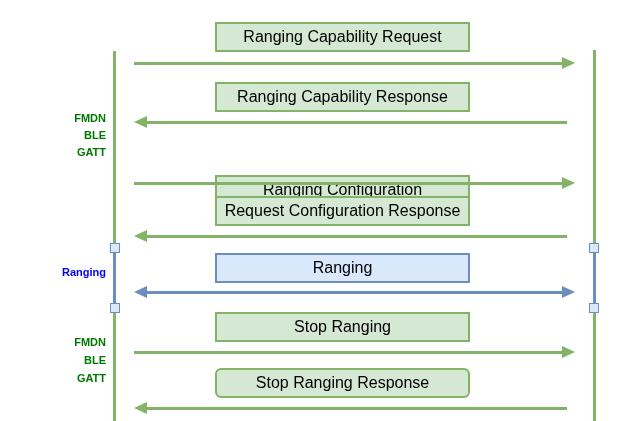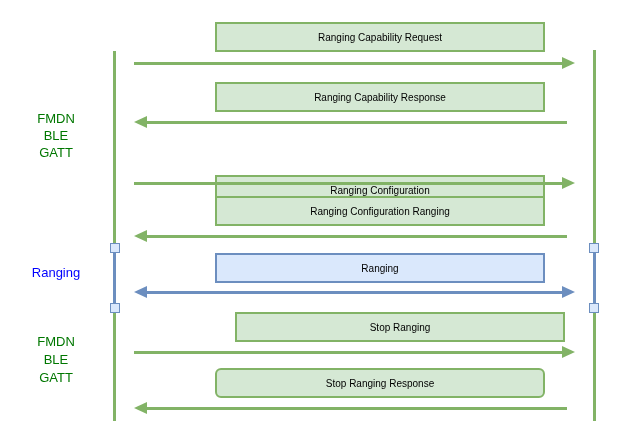--- a/index.html
+++ b/index.html
@@ -3,24 +3,24 @@
 <meta charset="utf-8">
 <style>
   html,body { margin:0; padding:0; background:#ffffff; }
   .canvas {
     position:relative; width:630px; height:421px;
     background:#ffffff; overflow:hidden;
     font-family:"Liberation Sans", sans-serif;
   }
   
   .box {
-    position:absolute; left:215px; width:330px; height:30px;
+    position:absolute; left:215px; width:255px; height:30px;
     box-sizing:border-box; border:2px solid #82b366; background:#d5e8d4;
     display:flex; align-items:center; justify-content:center;
-    font-size:10px; color:#000000; white-space:nowrap;
+    font-size:16px; color:#000000; white-space:nowrap;
   }
   .box.blue { border-color:#6c8ebf; background:#dae8fc; }
   
   .msg-arrow { position:absolute; left:134px; width:441px; height:13px; }
   .msg-arrow .line { position:absolute; top:5px; height:3px; background:#82b366; }
   .msg-arrow.right .line { left:0; right:11px; }
   .msg-arrow.left  .line { left:11px; right:8px; }
   .msg-arrow.both  .line { left:11px; right:11px; }
   .msg-arrow.blue .line { background:#6c8ebf; }
   .head { position:absolute; width:0; height:0; top:0;
@@ -31,22 +31,22 @@
   .msg-arrow.blue .head.l { border-right-color:#6c8ebf; }
   
   .lifeline { position:absolute; width:3px; background:#82b366; }
   .lifeline.blue-seg { background:#6c8ebf; }
   .act-square {
     position:absolute; width:10px; height:10px; box-sizing:border-box;
     background:#dae8fc; border:1.5px solid #6c8ebf;
   }
   
   .side-label {
-    position:absolute; left:6px; width:100px; text-align:center;
-    font-weight:normal; font-size:13px; line-height:17px; white-space:nowrap;
+    position:absolute; left:6px; width:100px; text-align:right;
+    font-weight:bold; font-size:11px; line-height:17px; white-space:nowrap;
   }
   .side-label.green { color:#007700; }
   .side-label.blue  { color:#0000ff; line-height:15px; }
   .side-label.lh18 { line-height:18px; }
 </style>
 </head>
 <body>
 
 <div class="canvas">
 
@@ -85,34 +85,34 @@
     <span class="line"></span>
     <span class="head l"></span>
   </div>
 
   <div class="box" style="top:142px;margin-top:33px;">Ranging Configuration</div>
   <div class="msg-arrow right" style="top:176.5px;">
     <span class="line"></span>
     <span class="head r"></span>
   </div>
 
-  <div class="box" style="top:196px;">Ranging Configuration Ranging</div>
+  <div class="box" style="top:196px;">Request Configuration Response</div>
   <div class="msg-arrow left" style="top:229.5px;">
     <span class="line"></span>
     <span class="head l"></span>
   </div>
 
   <div class="box blue" style="top:253px;">Ranging</div>
   <div class="msg-arrow both blue" style="top:285.5px;">
     <span class="line"></span>
     <span class="head l"></span>
     <span class="head r"></span>
   </div>
 
-  <div class="box" style="top:312px;margin-left:20px;">Stop Ranging</div>
+  <div class="box" style="top:312px;">Stop Ranging</div>
   <div class="msg-arrow right" style="top:345.5px;">
     <span class="line"></span>
     <span class="head r"></span>
   </div>
 
   <div class="box" style="top:368px;border-radius:6px;">Stop Ranging Response</div>
   <div class="msg-arrow left" style="top:401.5px;">
     <span class="line"></span>
     <span class="head l"></span>
   </div>

